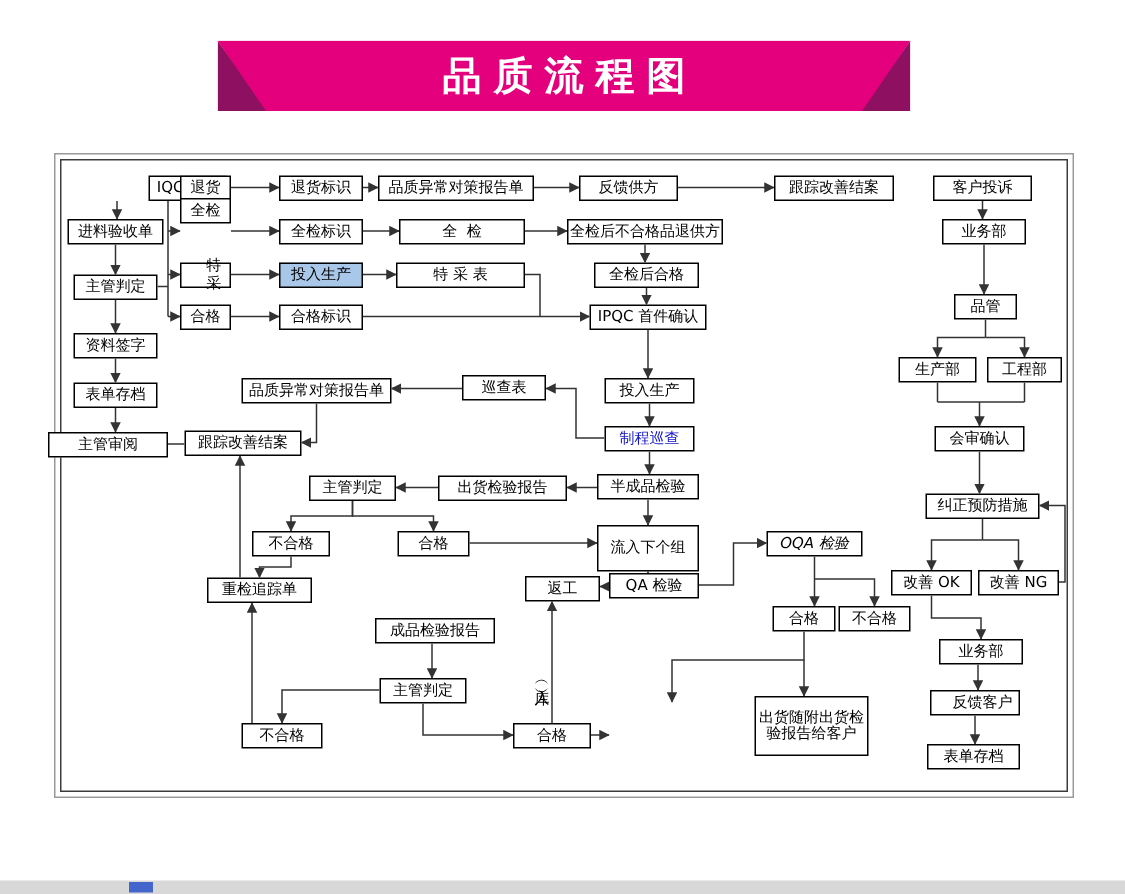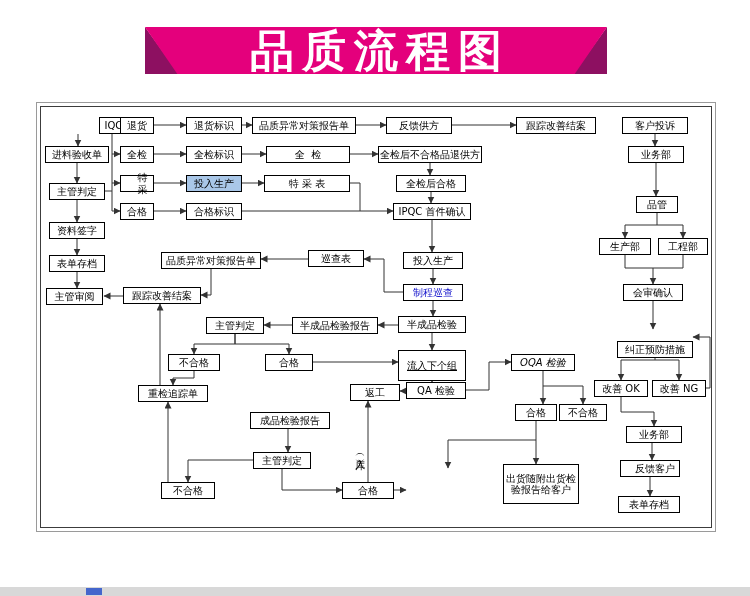--- a/index.html
+++ b/index.html
@@ -12,21 +12,21 @@
   .banner { position:absolute; left:145px; top:27px; width:462px; height:47px; }
   .fold { position:absolute; top:0; width:34px; height:47px; background:var(--fold-color,#8d1061); }
   .fold-left  { left:0;  clip-path:polygon(0 0,100% 100%,0 100%); }
   .fold-right { right:0; clip-path:polygon(100% 0,100% 100%,0 100%); }
   .ribbon {
     position:absolute; inset:0; background:var(--banner-color,#e4007c);
     clip-path:polygon(0 0,100% 0,93% 100%,7% 100%);
     display:flex; align-items:center; justify-content:center;
   }
   .banner-title {
-    color:#fff; font-size:44px; font-weight:bold; letter-spacing:8px;
+    color:#fff; font-size:26px; font-weight:bold; letter-spacing:8px;
     text-indent:8px; line-height:1;
   }
   
   .frame-outer { position:absolute; left:36px; top:102px; width:678px; height:428px; border:1px solid #9a9a9a; background:#fff; }
   .frame-inner { position:absolute; left:40px; top:106px; width:670px; height:420px; border:1px solid #3c3c3c; background:#fff; }
   
   #edges-layer { position:absolute; left:0; top:0; width:750px; height:596px; pointer-events:none; }
   #nodes-layer { position:absolute; left:0; top:0; width:750px; height:596px; }
   .edge { fill:none; stroke:var(--edge-color,#333); stroke-width:1; }
   
@@ -138,59 +138,59 @@
     <polyline points="652,443 652,460" class="edge" marker-end="url(#arrow)"></polyline>
     <polyline points="650,477 650,496" class="edge" marker-end="url(#arrow)"></polyline>
   </svg>
 
 <div id="nodes-layer">
     <div class="node" style="left: 52px; top: 117px; width: 52px; height: 17px; margin-left: 47px;">IQC 检验</div>
     <div class="node" style="left: 45px; top: 146px; width: 64px; height: 17px;">进料验收单</div>
     <div class="node" style="left: 49px; top: 183px; width: 56px; height: 17px;">主管判定</div>
     <div class="node" style="left: 49px; top: 222px; width: 56px; height: 17px;">资料签字</div>
     <div class="node" style="left: 49px; top: 255px; width: 56px; height: 17px;">表单存档</div>
-    <div class="node" style="left: 46px; top: 288px; width: 57px; height: 17px;">主管审阅</div>
+    <div class="node" style="left: 32px; top: 288px; width: 80px; height: 17px;">主管审阅</div>
     <div class="node" style="left: 120px; top: 117px; width: 34px; height: 17px;">退货</div>
-    <div class="node" style="left: 120px; top: 146px; width: 34px; height: 17px;">全检</div>
+    <div class="node" style="left: 120px; top: 132px; width: 34px; height: 17px;">全检</div>
     <div class="node" style="left: 120px; top: 175px; width: 34px; height: 17px; padding-left: 12px;">特采</div>
     <div class="node" style="left: 120px; top: 203px; width: 34px; height: 17px;">合格</div>
     <div class="node" style="left: 186px; top: 117px; width: 56px; height: 17px;">退货标识</div>
     <div class="node" style="left: 186px; top: 146px; width: 56px; height: 17px;">全检标识</div>
     <div class="node highlight" style="left: 186px; top: 175px; width: 56px; height: 17px;">投入生产</div>
     <div class="node" style="left: 186px; top: 203px; width: 56px; height: 17px;">合格标识</div>
     <div class="node" style="left: 252px; top: 117px; width: 104px; height: 17px;">品质异常对策报告单</div>
     <div class="node" style="left: 266px; top: 146px; width: 84px; height: 17px;">全  检</div>
     <div class="node" style="left: 264px; top: 175px; width: 86px; height: 17px;">特 采 表</div>
     <div class="node" style="left: 386px; top: 117px; width: 66px; height: 17px;">反馈供方</div>
     <div class="node" style="left: 378px; top: 146px; width: 104px; height: 17px;">全检后不合格品退供方</div>
     <div class="node" style="left: 396px; top: 175px; width: 70px; height: 17px;">全检后合格</div>
     <div class="node" style="left: 393px; top: 203px; width: 78px; height: 17px;">IPQC 首件确认</div>
     <div class="node" style="left: 403px; top: 252px; width: 60px; height: 17px;">投入生产</div>
     <div class="node link" style="left: 403px; top: 284px; width: 60px; height: 17px;">制程巡查</div>
     <div class="node" style="left: 398px; top: 316px; width: 68px; height: 17px;">半成品检验</div>
-    <div class="node" style="left: 398px; top: 350px; width: 68px; height: 31px; text-decoration: underline;">流入下个组</div>
+    <div class="node" style="left: 398px; top: 350px; width: 68px; height: 31px;">流入下个组</div>
     <div class="node" style="left: 406px; top: 382px; width: 60px; height: 17px;">QA 检验</div>
     <div class="node" style="left: 516px; top: 117px; width: 80px; height: 17px;">跟踪改善结案</div>
     <div class="node" style="left: 622px; top: 117px; width: 66px; height: 17px;">客户投诉</div>
     <div class="node" style="left: 628px; top: 146px; width: 56px; height: 17px;">业务部</div>
     <div class="node" style="left: 636px; top: 196px; width: 42px; height: 17px;">品管</div>
     <div class="node" style="left: 599px; top: 238px; width: 52px; height: 17px;">生产部</div>
     <div class="node" style="left: 658px; top: 238px; width: 50px; height: 17px;">工程部</div>
     <div class="node" style="left: 623px; top: 284px; width: 60px; height: 17px;">会审确认</div>
-    <div class="node" style="left: 617px; top: 329px; width: 76px; height: 17px; margin-top: 12px;">纠正预防措施</div>
+    <div class="node" style="left: 617px; top: 329px; width: 76px; height: 17px;">纠正预防措施</div>
     <div class="node" style="left: 594px; top: 380px; width: 54px; height: 17px;">改善 OK</div>
     <div class="node" style="left: 652px; top: 380px; width: 54px; height: 17px;">改善 NG</div>
     <div class="node" style="left: 626px; top: 426px; width: 56px; height: 17px;">业务部</div>
     <div class="node" style="left: 620px; top: 460px; width: 60px; height: 17px; padding-left: 11px;">反馈客户</div>
     <div class="node" style="left: 618px; top: 496px; width: 62px; height: 17px;">表单存档</div>
     <div class="node" style="left: 161px; top: 252px; width: 100px; height: 17px;">品质异常对策报告单</div>
     <div class="node" style="left: 308px; top: 250px; width: 56px; height: 17px;">巡查表</div>
     <div class="node" style="left: 123px; top: 287px; width: 78px; height: 17px;">跟踪改善结案</div>
     <div class="node" style="left: 206px; top: 317px; width: 58px; height: 17px;">主管判定</div>
-    <div class="node" style="left: 292px; top: 317px; width: 86px; height: 17px;">半成品检验报告</div>
+    <div class="node" style="left: 292px; top: 317px; width: 86px; height: 17px;">出货检验报告</div>
     <div class="node" style="left: 168px; top: 354px; width: 52px; height: 17px;">不合格</div>
     <div class="node" style="left: 265px; top: 354px; width: 48px; height: 17px;">合格</div>
     <div class="node" style="left: 138px; top: 385px; width: 70px; height: 17px;">重检追踪单</div>
     <div class="node" style="left: 350px; top: 384px; width: 50px; height: 17px;">返工</div>
     <div class="node" style="left: 250px; top: 412px; width: 80px; height: 17px;">成品检验报告</div>
     <div class="node" style="left: 253px; top: 452px; width: 58px; height: 17px;">主管判定</div>
     <div class="node" style="left: 161px; top: 482px; width: 54px; height: 17px;">不合格</div>
     <div class="node" style="left: 342px; top: 482px; width: 52px; height: 17px;">合格</div>
     <div class="node" style="left: 511px; top: 354px; width: 64px; height: 17px; font-style: italic;">OQA 检验</div>
     <div class="node" style="left: 515px; top: 404px; width: 42px; height: 17px;">合格</div>

